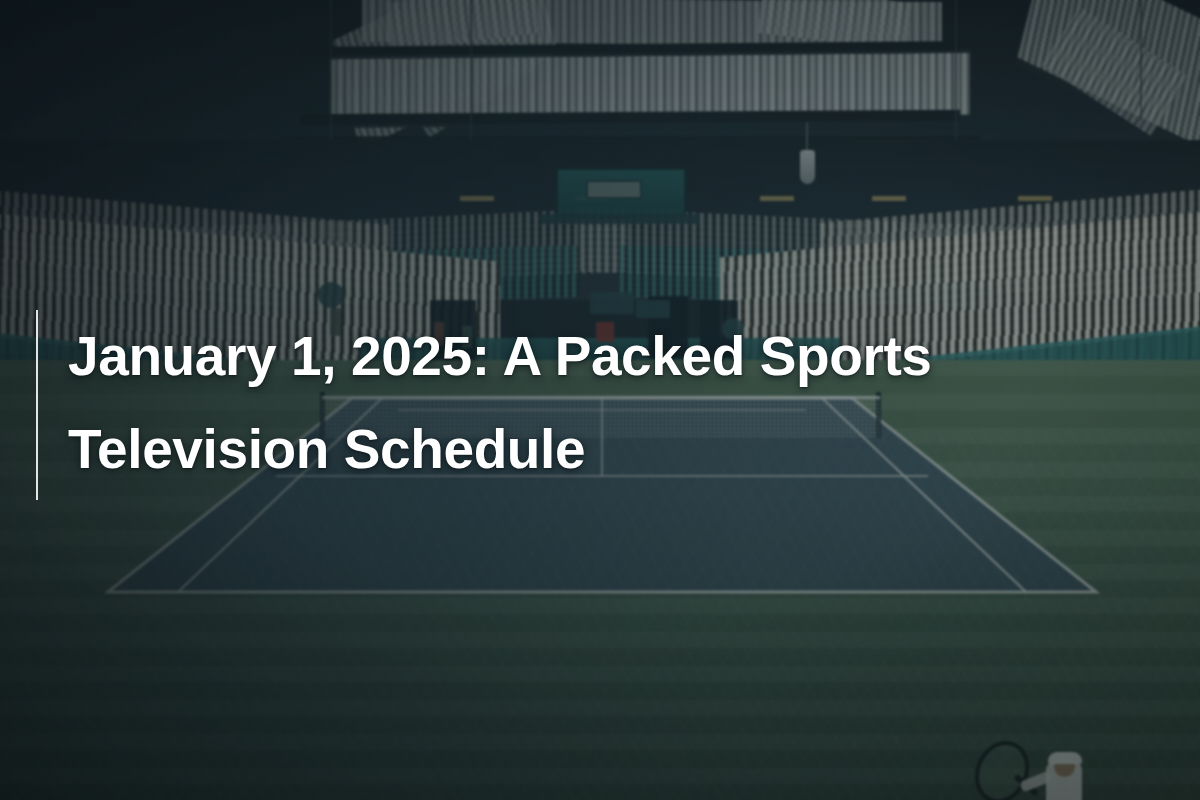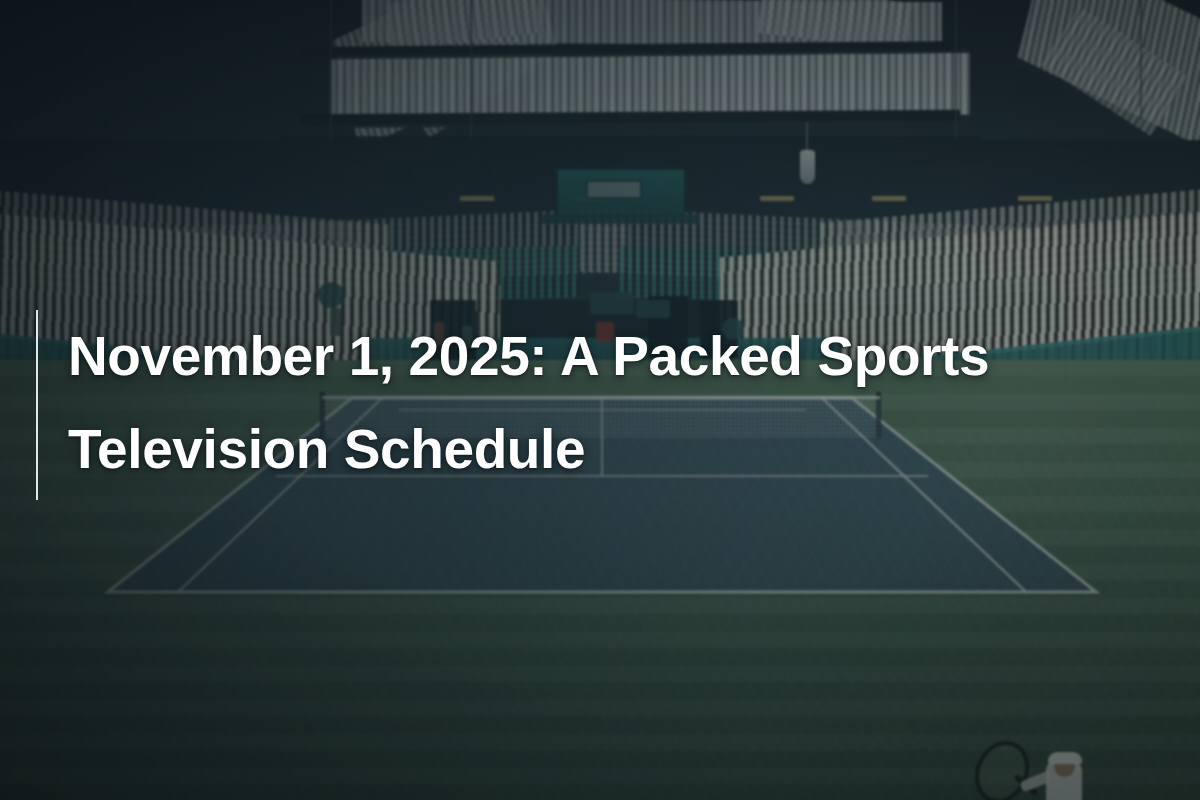--- a/index.html
+++ b/index.html
@@ -456,16 +456,16 @@
 
     <div id="soften"></div>
     <div id="grade"></div>
     <div id="tint"></div>
     <div id="scrim"></div>
     <div id="vignette"></div>
   </div>
 
   <div id="title-block">
     <div id="accent-bar"></div>
-    <h1 id="hero-title">November 1, 2025: A Packed Sports Television Schedule</h1>
+    <h1 id="hero-title">January 1, 2025: A Packed Sports Television Schedule</h1>
   </div>
 
 </div>
 
 </body></html>

